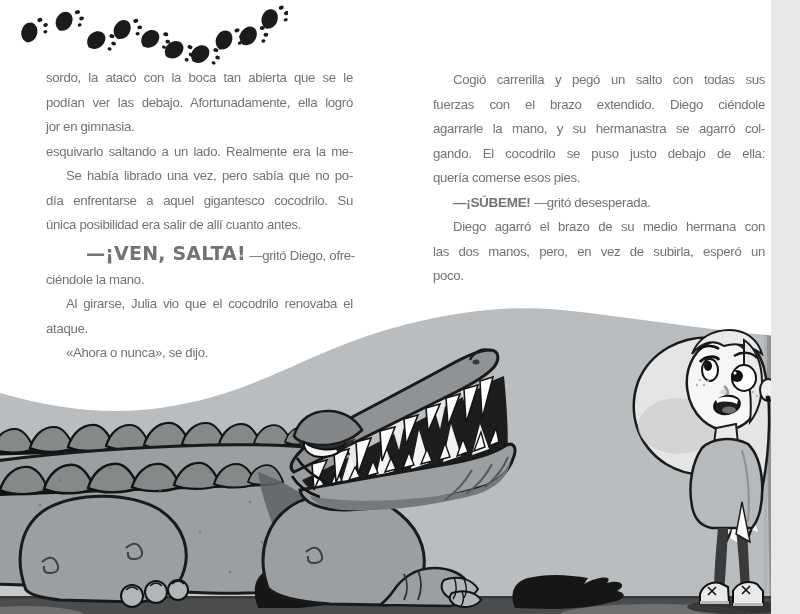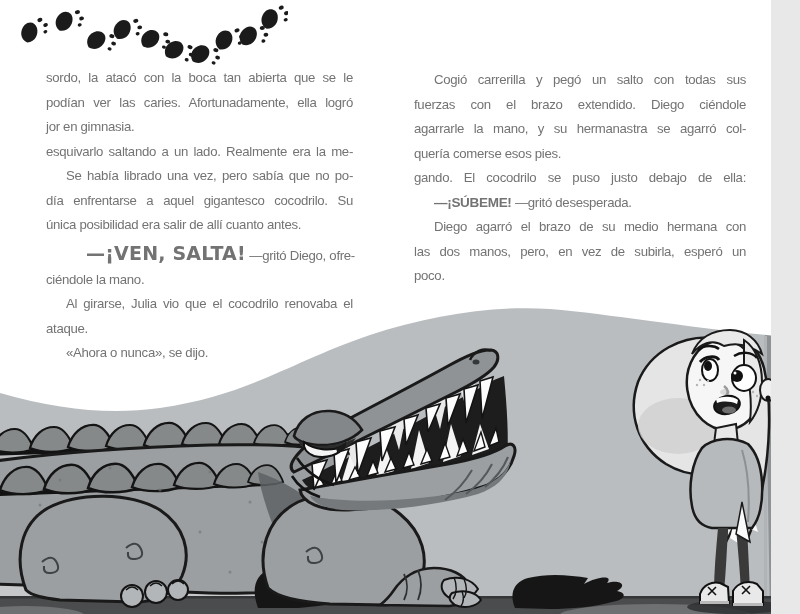--- a/index.html
+++ b/index.html
@@ -1,21 +1,21 @@
 <!DOCTYPE html>
 <html><head>
 <meta charset="utf-8">
 <style>
   html,body{margin:0;padding:0;background:#e8e8e8;}
   .page{position:relative;width:771px;height:614px;background:#ffffff;overflow:hidden;
         font-family:"Liberation Sans",sans-serif;color:#737373;}
   .paws{position:absolute;left:8px;top:4px;}
   .col{position:absolute;}
   .col-left{left:46px;top:66px;width:307px;}
-  .col-right{left:414px;top:68px;width:332px;}
+  .col-right{left:433px;top:68px;width:332px;}
   .line{height:24.5px;line-height:24.5px;font-size:13.2px;letter-spacing:-0.3px;
         white-space:nowrap;overflow:visible;}
   .line.j{text-align:justify;text-align-last:justify;}
   .line.ind{text-indent:20px;}
   .line.tall{height:30px;line-height:30px;}
   .seg-shout{font-family:"DejaVu Sans",sans-serif;font-weight:bold;font-size:19px;letter-spacing:0.2px;margin-left:20px;}
   .seg-boldsm{font-weight:bold;font-size:13.5px;text-align:right;}
   .illus{position:absolute;left:0;top:290px;}
 </style>
 </head>
@@ -41,38 +41,38 @@
       <use href="#paw" transform="translate(158,44) rotate(15)"></use>
       <use href="#paw" transform="translate(184,49) rotate(10)"></use>
       <use href="#paw" transform="translate(208,38) rotate(-12)"></use>
       <use href="#paw" transform="translate(232,33) rotate(-5)"></use>
       <use href="#paw" transform="translate(254,18) rotate(-20)"></use>
     </g>
   </svg>
 
   <div class="col col-left" id="col-left">
       <div class="line j"><span class="seg-body">sordo, la atacó con la boca tan abierta que se le</span></div>
-      <div class="line j"><span class="seg-body">podían ver las caries. Afortunadamente, ella logró</span></div>
+      <div class="line j"><span class="seg-body">podían ver las debajo. Afortunadamente, ella logró</span></div>
       <div class="line"><span class="seg-body">jor en gimnasia.</span></div>
       <div class="line j"><span class="seg-body">esquivarlo saltando a un lado. Realmente era la me-</span></div>
       <div class="line j ind"><span class="seg-body">Se había librado una vez, pero sabía que no po-</span></div>
       <div class="line j"><span class="seg-body">día enfrentarse a aquel gigantesco cocodrilo. Su</span></div>
       <div class="line"><span class="seg-body">única posibilidad era salir de allí cuanto antes.</span></div>
       <div class="line j ind tall"><span class="seg-shout">—¡VEN, SALTA!</span><span class="seg-body"> —gritó Diego, ofre-</span></div>
       <div class="line"><span class="seg-body">ciéndole la mano.</span></div>
       <div class="line j ind"><span class="seg-body">Al girarse, Julia vio que el cocodrilo renovaba el</span></div>
       <div class="line"><span class="seg-body">ataque.</span></div>
       <div class="line ind"><span class="seg-body">«Ahora o nunca», se dijo.</span></div>
     </div>
   <div class="col col-right" id="col-right">
       <div class="line j ind"><span class="seg-body">Cogió carrerilla y pegó un salto con todas sus</span></div>
       <div class="line j"><span class="seg-body">fuerzas con el brazo extendido. Diego ciéndole</span></div>
       <div class="line j"><span class="seg-body">agarrarle la mano, y su hermanastra se agarró col-</span></div>
+      <div class="line j"><span class="seg-body">gando. El cocodrilo se puso justo debajo de ella:</span></div>
       <div class="line"><span class="seg-body">quería comerse esos pies.</span></div>
-      <div class="line j"><span class="seg-body">gando. El cocodrilo se puso justo debajo de ella:</span></div>
       <div class="line ind"><span class="seg-boldsm">—¡SÚBEME!</span><span class="seg-body"> —gritó desesperada.</span></div>
       <div class="line j ind"><span class="seg-body">Diego agarró el brazo de su medio hermana con</span></div>
       <div class="line j"><span class="seg-body">las dos manos, pero, en vez de subirla, esperó un</span></div>
       <div class="line"><span class="seg-body">poco.</span></div>
     </div>
 
   <svg class="illus" width="800" height="324" viewBox="0 0 800 324">
     <defs>
       <path id="spk" d="M0,0 C4,-13 13,-21 24,-21 C34,-21 40,-10 44,0 C30,5 12,5 0,0 Z"></path>
     </defs>

